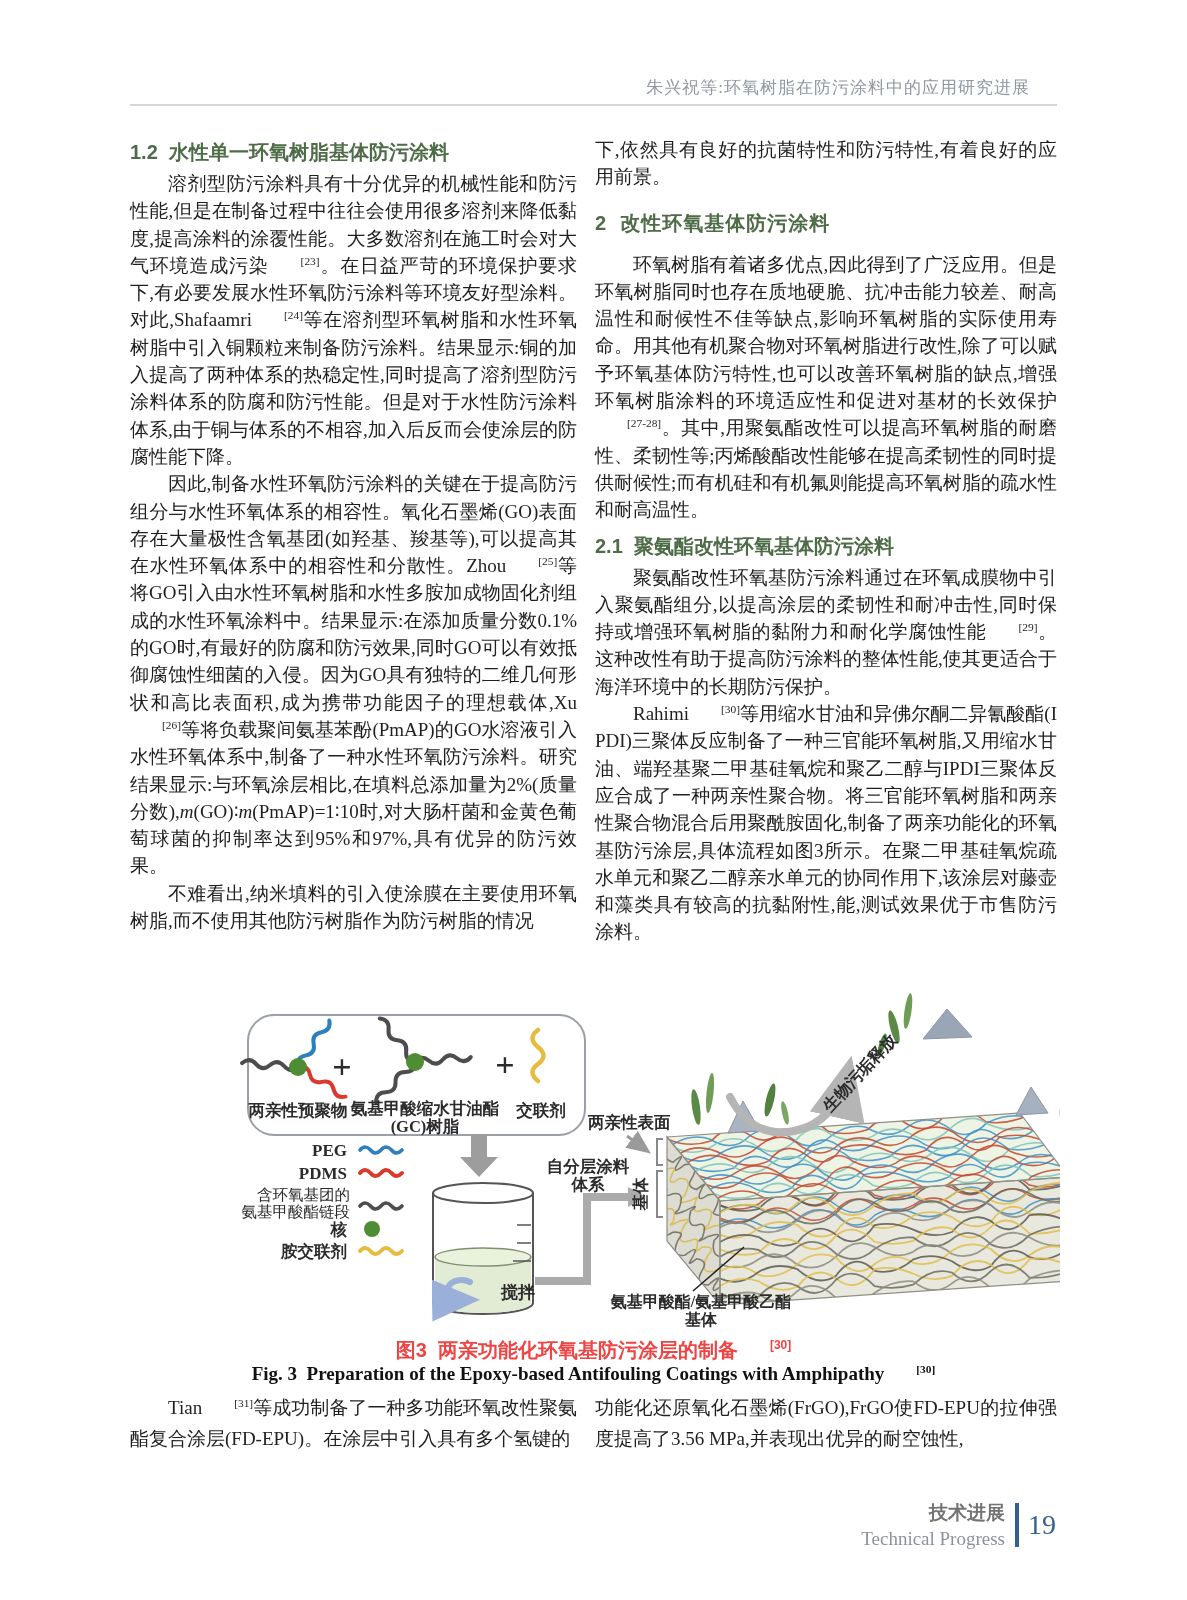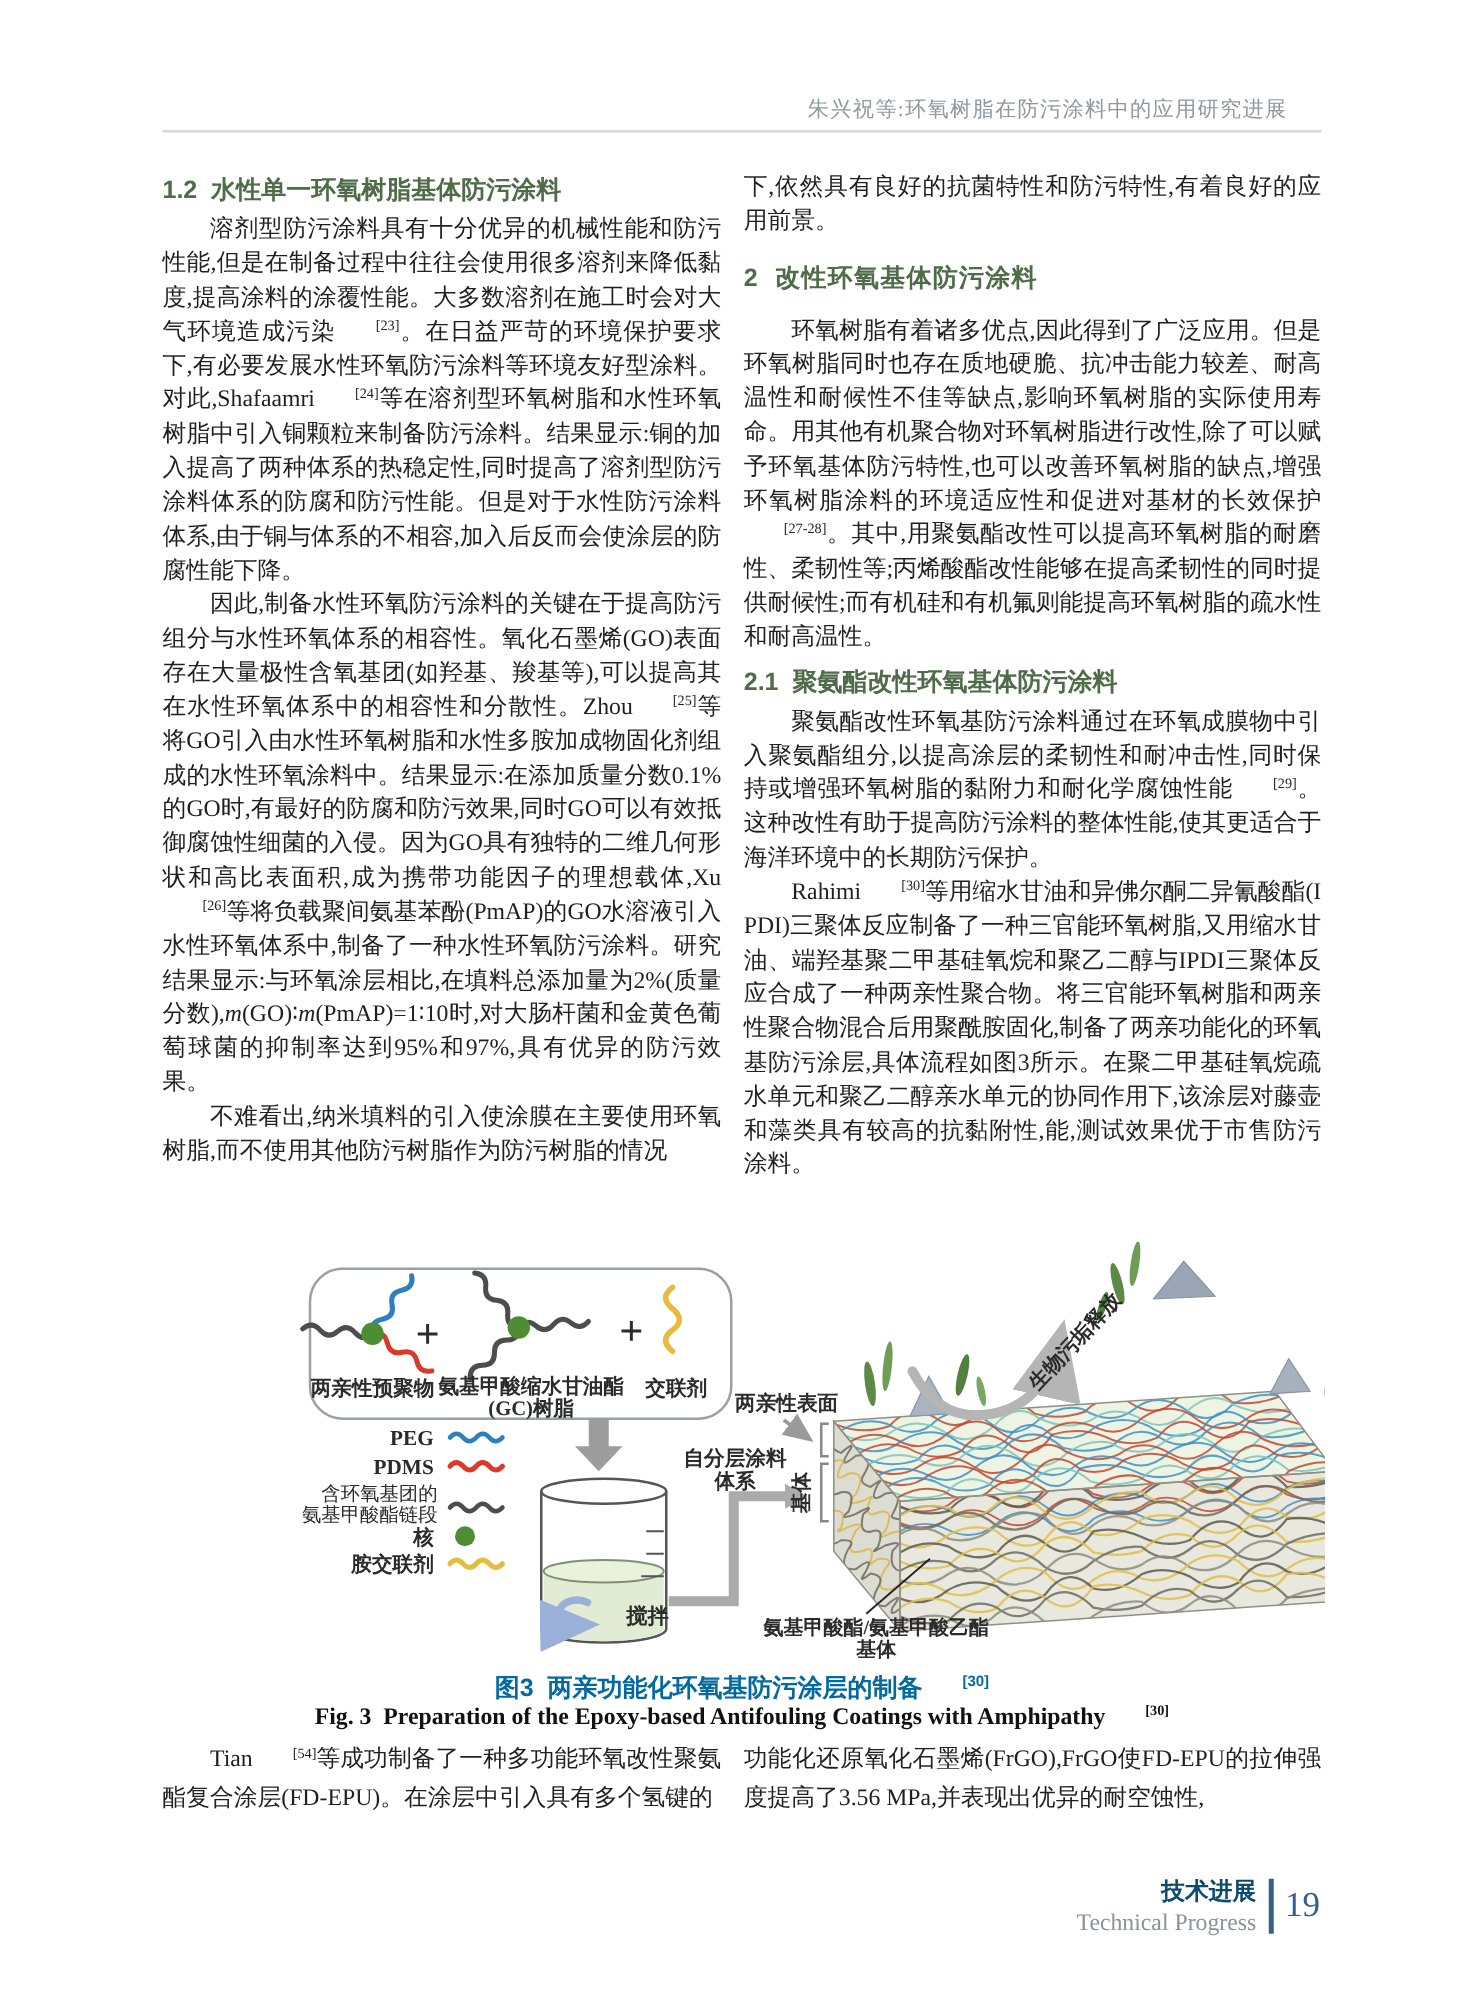--- a/index.html
+++ b/index.html
@@ -17,32 +17,32 @@
   h3.sub-heading{font-family:"Liberation Sans",sans-serif;font-size:20px;color:#4e6c48;
         margin:2px 0 4px 0;font-weight:bold;line-height:28px;}
   h3.sub-heading.mt{margin-top:8px;}
   h2.section-heading{font-family:"Liberation Sans",sans-serif;font-size:20px;color:#4e6c48;
         margin:16px 0 12px 0;font-weight:bold;line-height:32px;letter-spacing:1px;}
   sup{font-size:0.60em;line-height:0;vertical-align:super;padding-left:32px;}
   i{font-style:italic;}
   .figure-wrap{position:absolute;left:130px;top:985px;width:930px;height:350px;}
   .fig-svg text{font-family:"Liberation Serif",serif;fill:#2b2b2b;}
   .caption-zh{position:absolute;left:130px;top:1337px;width:927px;text-align:center;
-        font-family:"Liberation Sans",sans-serif;font-weight:bold;font-size:20px;color:#0369a1;}
+        font-family:"Liberation Sans",sans-serif;font-weight:bold;font-size:20px;color:#ef4444;}
   .caption-en{position:absolute;left:130px;top:1363px;width:927px;text-align:center;
         font-weight:bold;font-size:19px;color:#111;}
   .bottom-col{position:absolute;top:1392px;font-size:19px;line-height:31px;text-align:justify;
         word-break:break-all;}
   .bottom-col p{margin:0;}
   .bottom-col.bc-left{left:130px;width:447px;}
   .bottom-col.bc-left p{text-indent:2em;}
   .bottom-col.bc-right{left:595px;width:462px;}
   .footer{position:absolute;top:1500px;right:131px;display:flex;align-items:center;}
   .footer-labels{text-align:right;}
-  .footer-zh{font-family:Liberation Sans, sans-serif;font-weight:bold;font-size:19px;color:#0c4a6e;}
+  .footer-zh{font-family:Liberation Sans, sans-serif;font-weight:bold;font-size:19px;color:#737373;}
   .footer-en{font-size:19px;color:#8a939b;margin-top:2px;}
   .footer-bar{width:4px;height:44px;background:#34608e;margin:0 9px 0 10px;}
   .footer-page{font-size:28px;color:#34608e;}
 </style>
 </head>
 <body>
 
 <div class="page">
 
   <div class="running-head">朱兴祝等:环氧树脂在防污涂料中的应用研究进展</div>
@@ -238,21 +238,21 @@
         <text x="571" y="322" font-size="16" font-weight="bold" text-anchor="middle">氨基甲酸酯/氨基甲酸乙酯</text>
         <text x="571" y="340" font-size="16" font-weight="bold" text-anchor="middle">基体</text>
       </g>
     </svg>
   </div>
 
   <div class="caption-zh">图3&nbsp;&nbsp;两亲功能化环氧基防污涂层的制备<sup>[30]</sup></div>
   <div class="caption-en">Fig. 3&nbsp;&nbsp;Preparation of the Epoxy-based Antifouling Coatings with Amphipathy<sup>[30]</sup></div>
 
   <div class="bottom-col bc-left">
-    <p>Tian<sup>[54]</sup>等成功制备了一种多功能环氧改性聚氨酯复合涂层(FD-EPU)。在涂层中引入具有多个氢键的</p>
+    <p>Tian<sup>[31]</sup>等成功制备了一种多功能环氧改性聚氨酯复合涂层(FD-EPU)。在涂层中引入具有多个氢键的</p>
   </div>
   <div class="bottom-col bc-right">
     <p>功能化还原氧化石墨烯(FrGO),FrGO使FD-EPU的拉伸强度提高了3.56 MPa,并表现出优异的耐空蚀性,</p>
   </div>
 
   <div class="footer">
     <div class="footer-labels">
       <div class="footer-zh">技术进展</div>
       <div class="footer-en">Technical Progress</div>
     </div>

